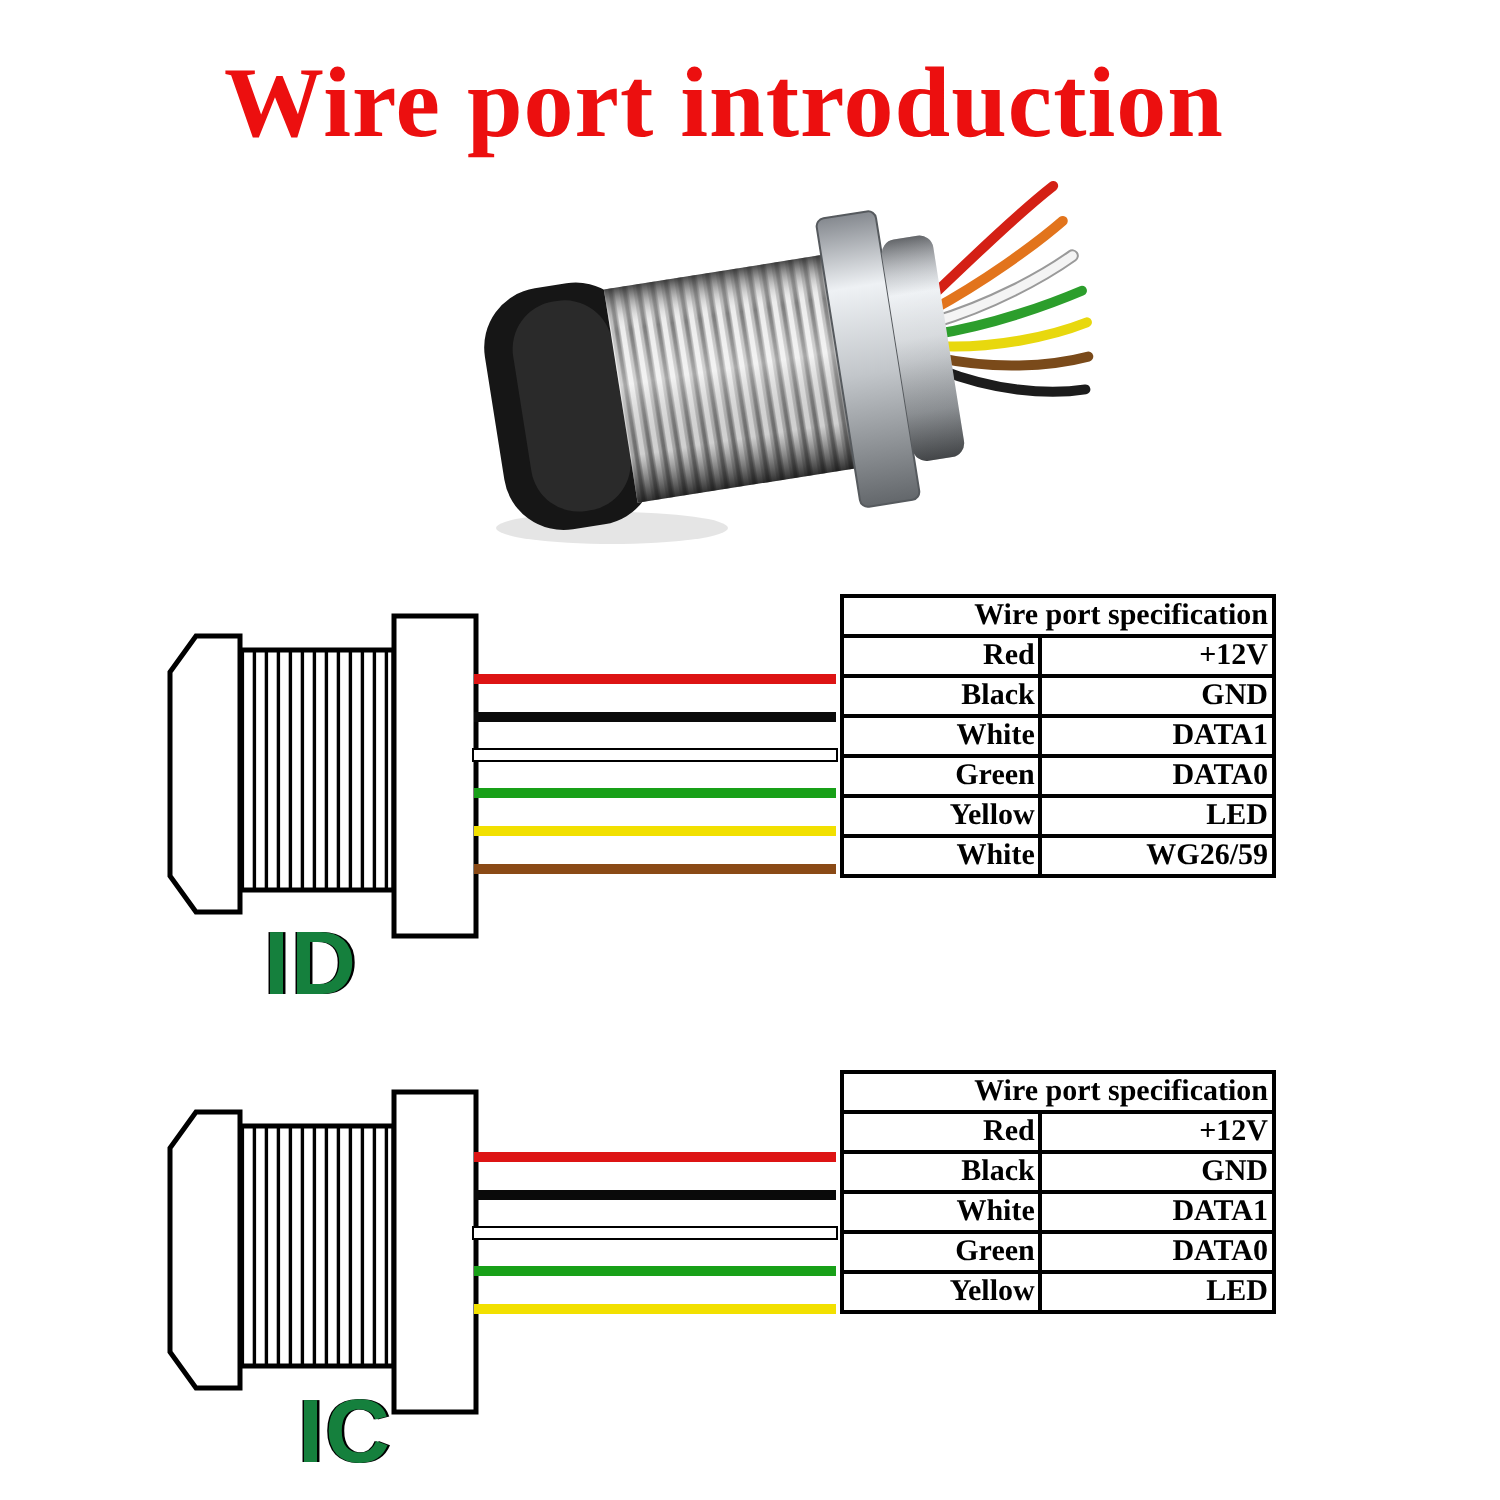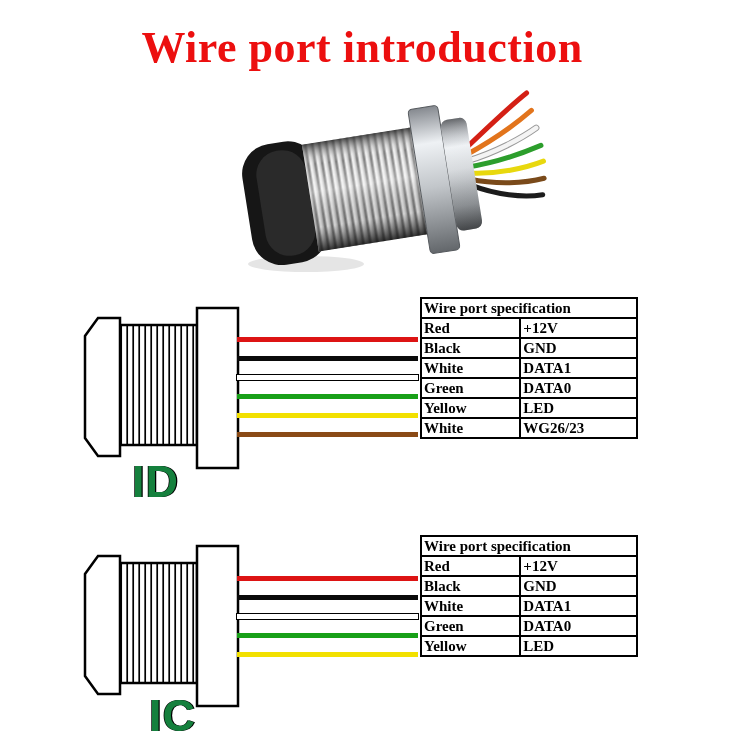--- a/index.html
+++ b/index.html
@@ -3,21 +3,21 @@
 <meta charset="utf-8">
 <style>
   * { margin:0; padding:0; box-sizing:border-box; }
   html,body { background:#ffffff; }
   body { font-family:"Liberation Serif", serif; }
   .page { position:relative; width:750px; height:750px; background:#fff; overflow:hidden; }
 
   .title {
     position:absolute; top:22px; left:0; width:724px; text-align:center;
     font-family:"Liberation Serif", serif; font-weight:bold;
-    font-size:44px; color:#ec0f0f; letter-spacing:0.5px;
+    font-size:50px; color:#ec0f0f; letter-spacing:0.5px;
   }
 
   .photo { position:absolute; left:236px; top:74px; width:314px; height:206px; }
 
   .device { position:absolute; width:162px; height:178px; }
   .device.id { left:78px; top:298px; }
   .device.ic { left:78px; top:536px; }
 
   .wires { position:absolute; width:181px; }
   .wires.id { left:237px; top:337px; }
@@ -26,21 +26,21 @@
   .wire-white { box-shadow:0 0 0 1px #000; }
 
   .spec-table {
     position:absolute; width:218px; border-collapse:collapse;
     font-family:"Liberation Serif", serif; background:#fff;
   }
   .spec-table.id { left:420px; top:297px; }
   .spec-table.ic { left:420px; top:535px; }
   .spec-table th, .spec-table td {
     border:2px solid #000; font-weight:bold; font-size:15px;
-    text-align:left; height:20px; padding:0 2px; color:#000;
+    text-align:right; height:20px; padding:0 2px; color:#000;
   }
   .spec-table td:first-child { width:46%; }
 
   .section-label {
     position:absolute; font-family:"Liberation Sans", sans-serif;
     font-weight:bold; font-size:45px; color:#15803d; letter-spacing:1px;
     text-shadow:1.3px 0 0 #000, -0.7px 0 0 #000;
   }
   .section-label.id { left:132px; top:456px; }
   .section-label.ic { left:149px; top:690px; }
@@ -142,21 +142,21 @@
         <tr>
           <td>Green</td>
           <td>DATA0</td>
         </tr>
         <tr>
           <td>Yellow</td>
           <td>LED</td>
         </tr>
         <tr>
           <td>White</td>
-          <td>WG26/23</td>
+          <td>WG26/59</td>
         </tr>
       </tbody>
     </table>
   <div class="section-label id">ID</div>
 
   <svg class="device ic" viewBox="0 0 162 178">
     <g stroke="#000" stroke-width="2.5">
       <rect x="42" y="27" width="77" height="120" fill="url(#threadLines)"></rect>
       <path d="M42 20 L20 20 L7 38 L7 140 L20 158 L42 158 Z" fill="#fff"></path>
       <rect x="119" y="10" width="41" height="160" fill="#fff"></rect>

